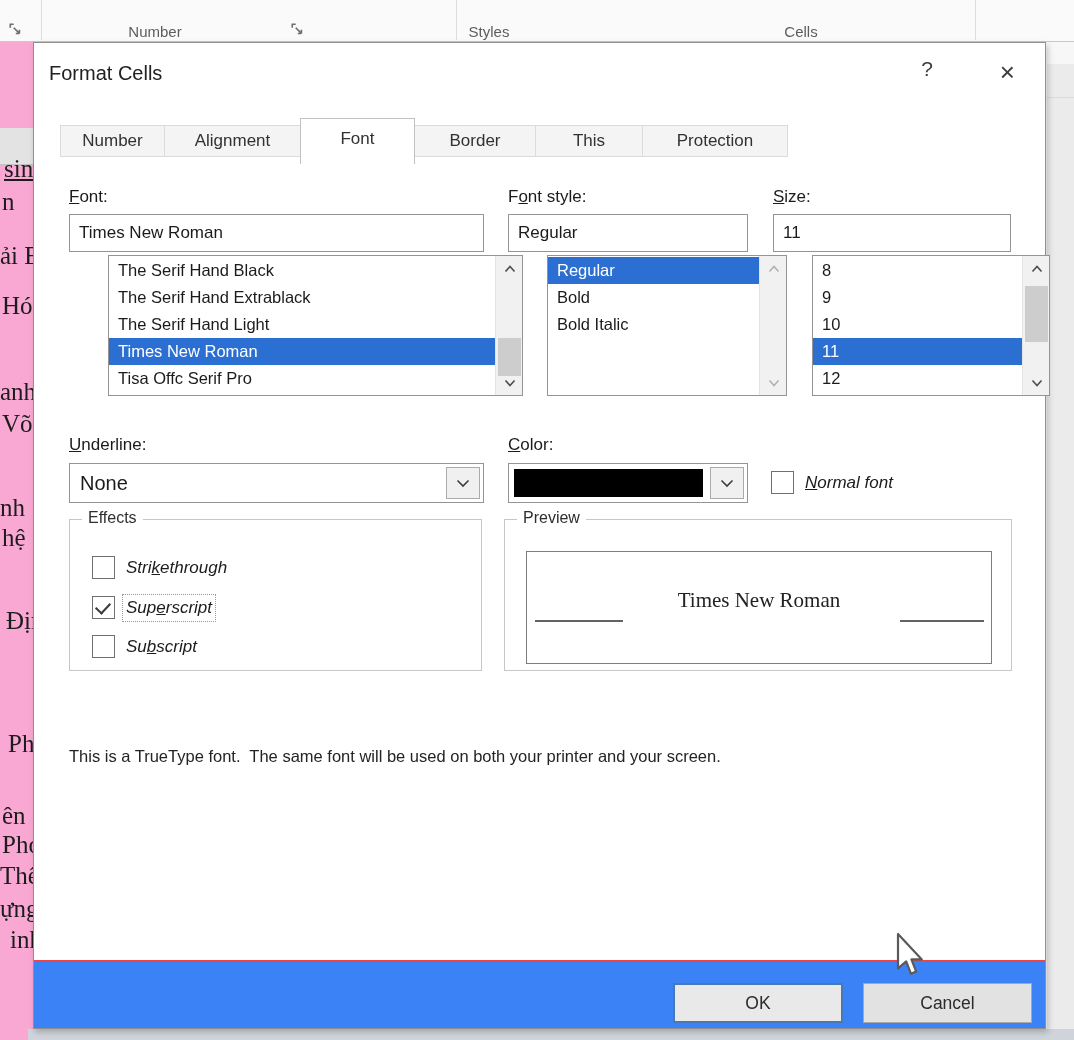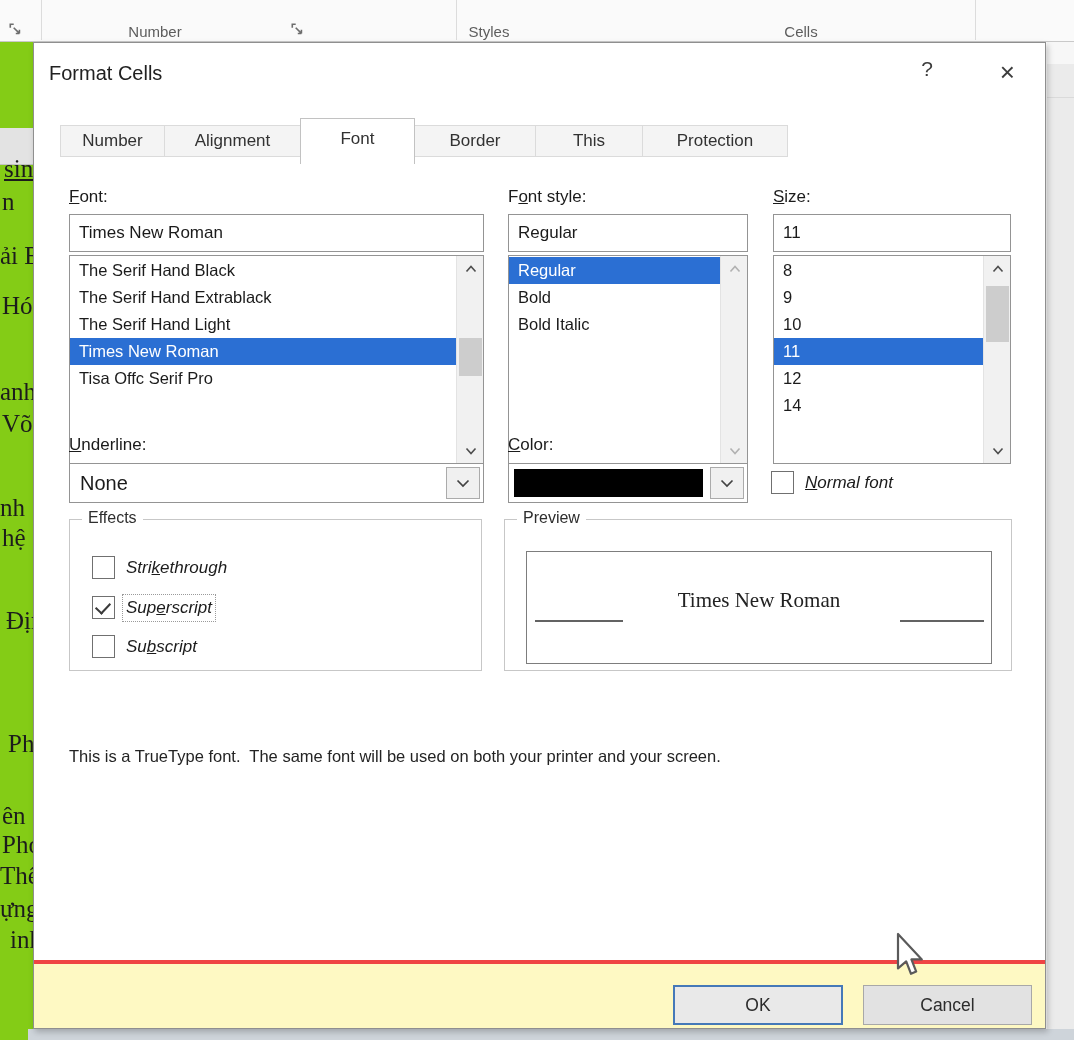--- a/index.html
+++ b/index.html
@@ -9,21 +9,21 @@
 
   
   .ribbon { position:absolute; left:0; top:0; width:1074px; height:42px;
             background:#fafafa; border-bottom:1px solid #c9c9c9; }
   .ribbon .rlabel { position:absolute; top:23px; transform:translateX(-50%);
                     font-size:15px; color:#5d5d5d; }
   .rsep { position:absolute; top:0; bottom:1px; width:1px; background:#dcdcdc; }
   .launcher { position:absolute; top:22px; width:16px; height:16px; cursor:pointer; }
 
   
-  .ws-left { position:absolute; left:0; top:42px; width:52px; height:998px; background:#84cc16;text-align:center; }
+  .ws-left { position:absolute; left:0; top:42px; width:52px; height:998px; background:#f9a8d4;text-align:center; }
   .ws-band { position:absolute; left:0; top:86px; width:34px; height:37px;
              background:#e3e3e3; border-bottom:1px solid #c2c2c2; }
   .frag { position:absolute; font-family:"Liberation Serif", serif; font-size:25px;
           color:#1c1c1c; white-space:nowrap; }
   .frag.und { text-decoration:underline; }
   .ws-right { position:absolute; right:0; top:42px; width:27px; height:988px; background:#ebebeb; }
   .ws-right .wband { position:absolute; left:0; right:0; top:0; height:22px; background:#f7f7f7; }
   .ws-right .wline { position:absolute; left:0; right:0; top:55px; height:1px; background:#dadada; }
   .bottom-band { position:absolute; left:28px; right:0; bottom:0; height:11px; background:#ced4da; }
 
@@ -48,21 +48,21 @@
   .tab:nth-child(5){ width:108px; }
   .tab:nth-child(6){ width:146px; }
   .tab.active { background:#fff; border-color:#c2c2c2; border-bottom:none;
                 height:46px; line-height:40px; margin-bottom:-7px; position:relative; z-index:2; }
 
   
   .lbl { position:absolute; font-size:17px; color:#1b1b1b; }
   .tbox { position:absolute; height:38px; border:1px solid #949494; background:#fff;
           font-size:17px; color:#1b1b1b; padding:0 9px;
           font-family:"Liberation Sans", sans-serif; }
-  .listbox { position:absolute; height:209px; border:1px solid #949494; background:#fff; overflow:hidden; }
+  .listbox { position:absolute; height:141px; border:1px solid #949494; background:#fff; overflow:hidden;margin-left:39px; }
   .list-items { position:absolute; left:0; top:1px; right:27px; }
   .list-item { height:27px; line-height:27px; padding-left:9px; font-size:16.5px;
                color:#1b1b1b; white-space:nowrap; cursor:default; }
   .list-item.sel { background:var(--sel,#2b6fd3); color:#fff; }
   .vscroll { position:absolute; top:0; bottom:0; right:0; width:27px; background:#f1f1f1;
              border-left:1px solid #e3e3e3; }
   .sarr { position:absolute; left:0; width:27px; height:25px; display:flex;
           align-items:center; justify-content:center; cursor:pointer; }
   .sarr.up { top:0; } .sarr.down { bottom:0; }
   .sthumb { position:absolute; left:2px; width:23px; background:#cdcdcd; }
@@ -93,21 +93,21 @@
            border:1px solid #7d7d7d; background:#fff; overflow:hidden; }
   .pvsample { position:absolute; left:0; right:0; top:36px; text-align:center;
               font-family:"Liberation Serif", serif; font-size:21px; color:#222; }
   .pvline { position:absolute; top:68px; height:2px; background:#636363; }
   .pvline.l { left:8px; width:88px; } .pvline.r { right:7px; width:84px; }
 
   .note { position:absolute; left:35px; top:704px; font-size:16.5px; color:#242424; }
 
   
   .footer { position:absolute; left:0; right:0; bottom:0; height:68px;
-            background:#fef9c3; border-top:4px solid #ef4444; }
+            background:#3b82f6; border-top:2px solid #ef4444; }
   .btn { position:absolute; top:21px; height:40px; font-size:17.5px; color:#2c2c2c;
          font-family:"Liberation Sans", sans-serif; cursor:pointer; }
   .btn.ok { left:639px; width:170px; background:#e9e9e9; border:2px solid #4579b8; }
   .btn.cancel { left:829px; width:169px; background:#e2e2e2; border:1px solid #a8a8a8; }
 
   .cursor { position:absolute; left:895px; top:932px; z-index:50; pointer-events:none; }
 </style>
 </head>
 <body>
 

